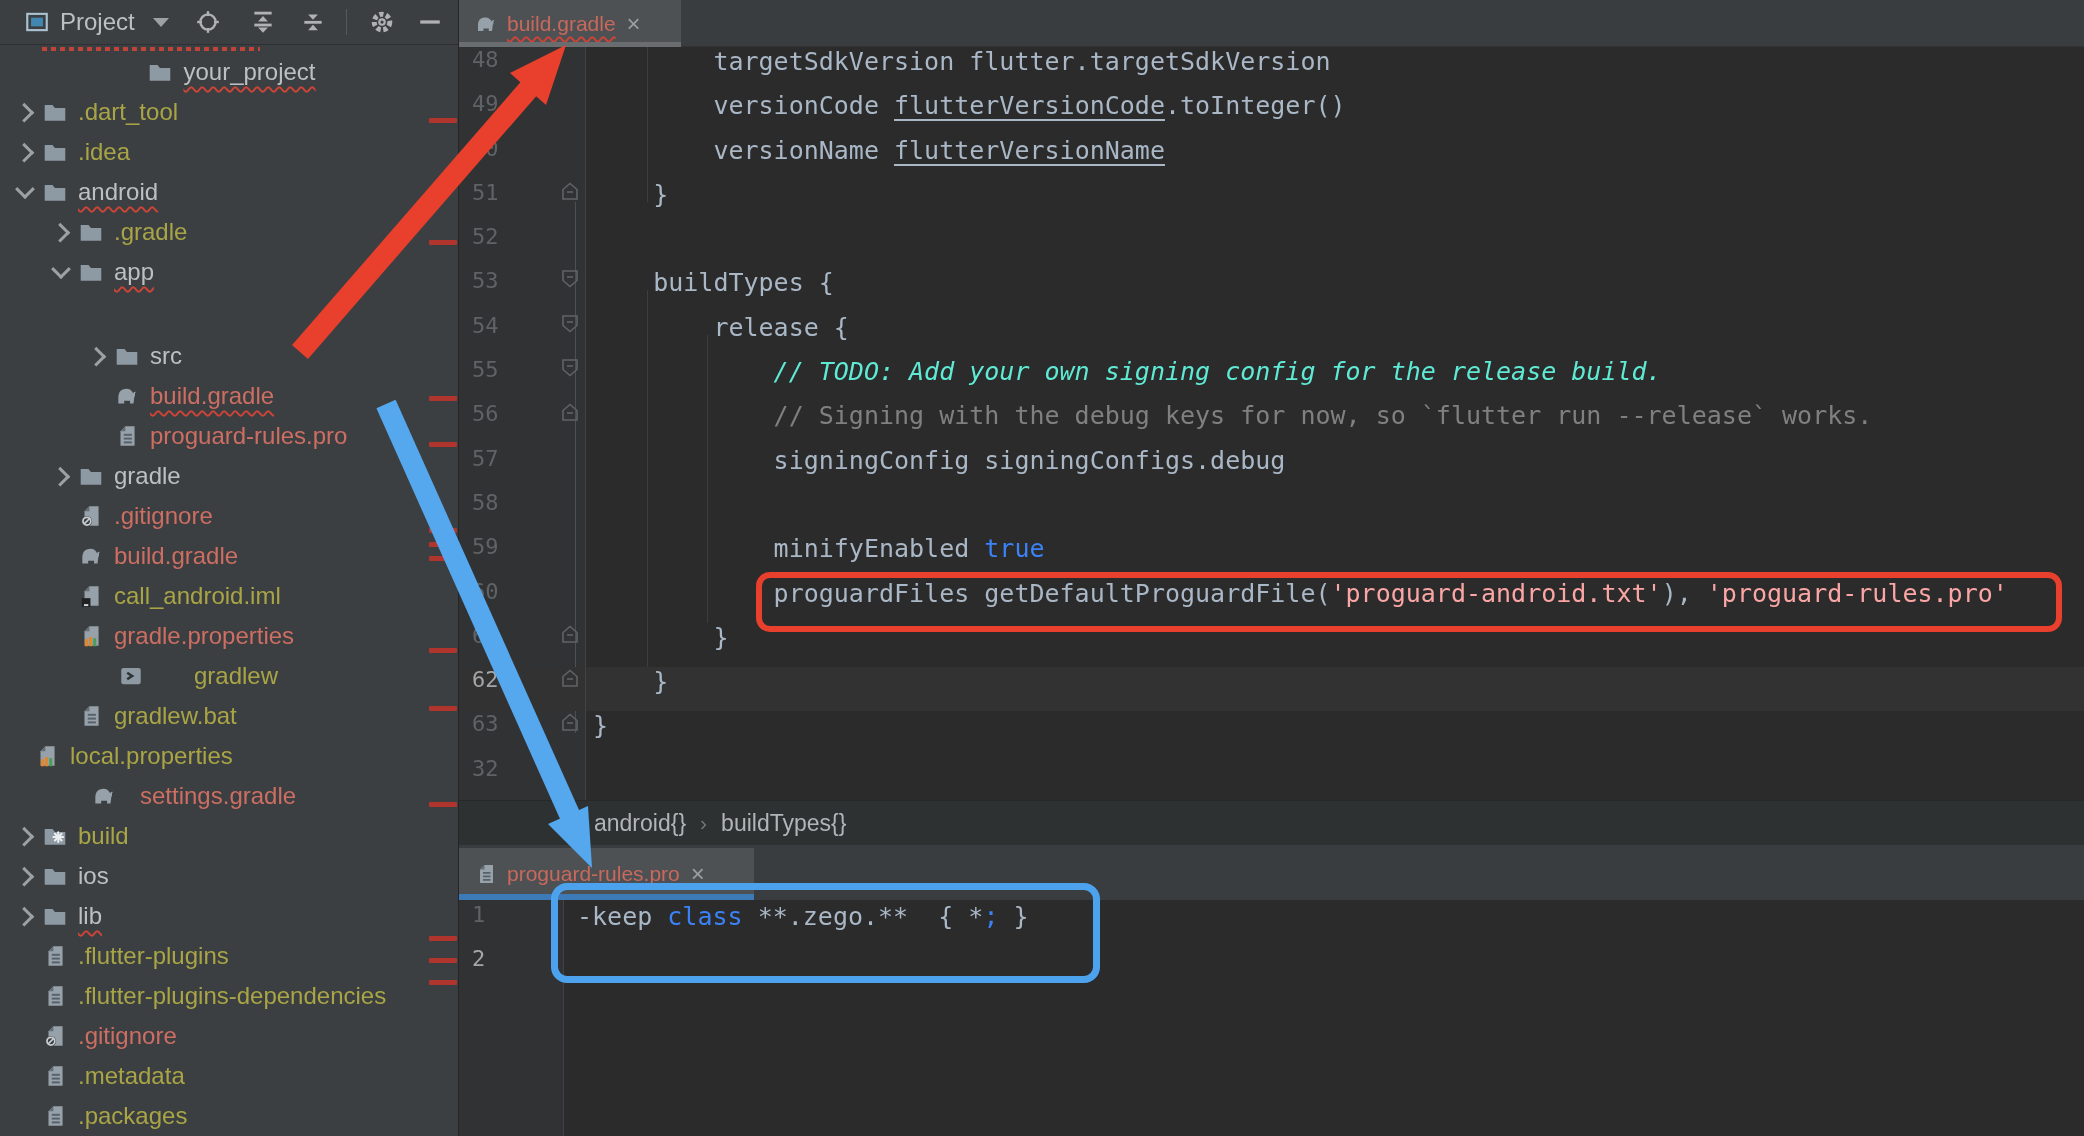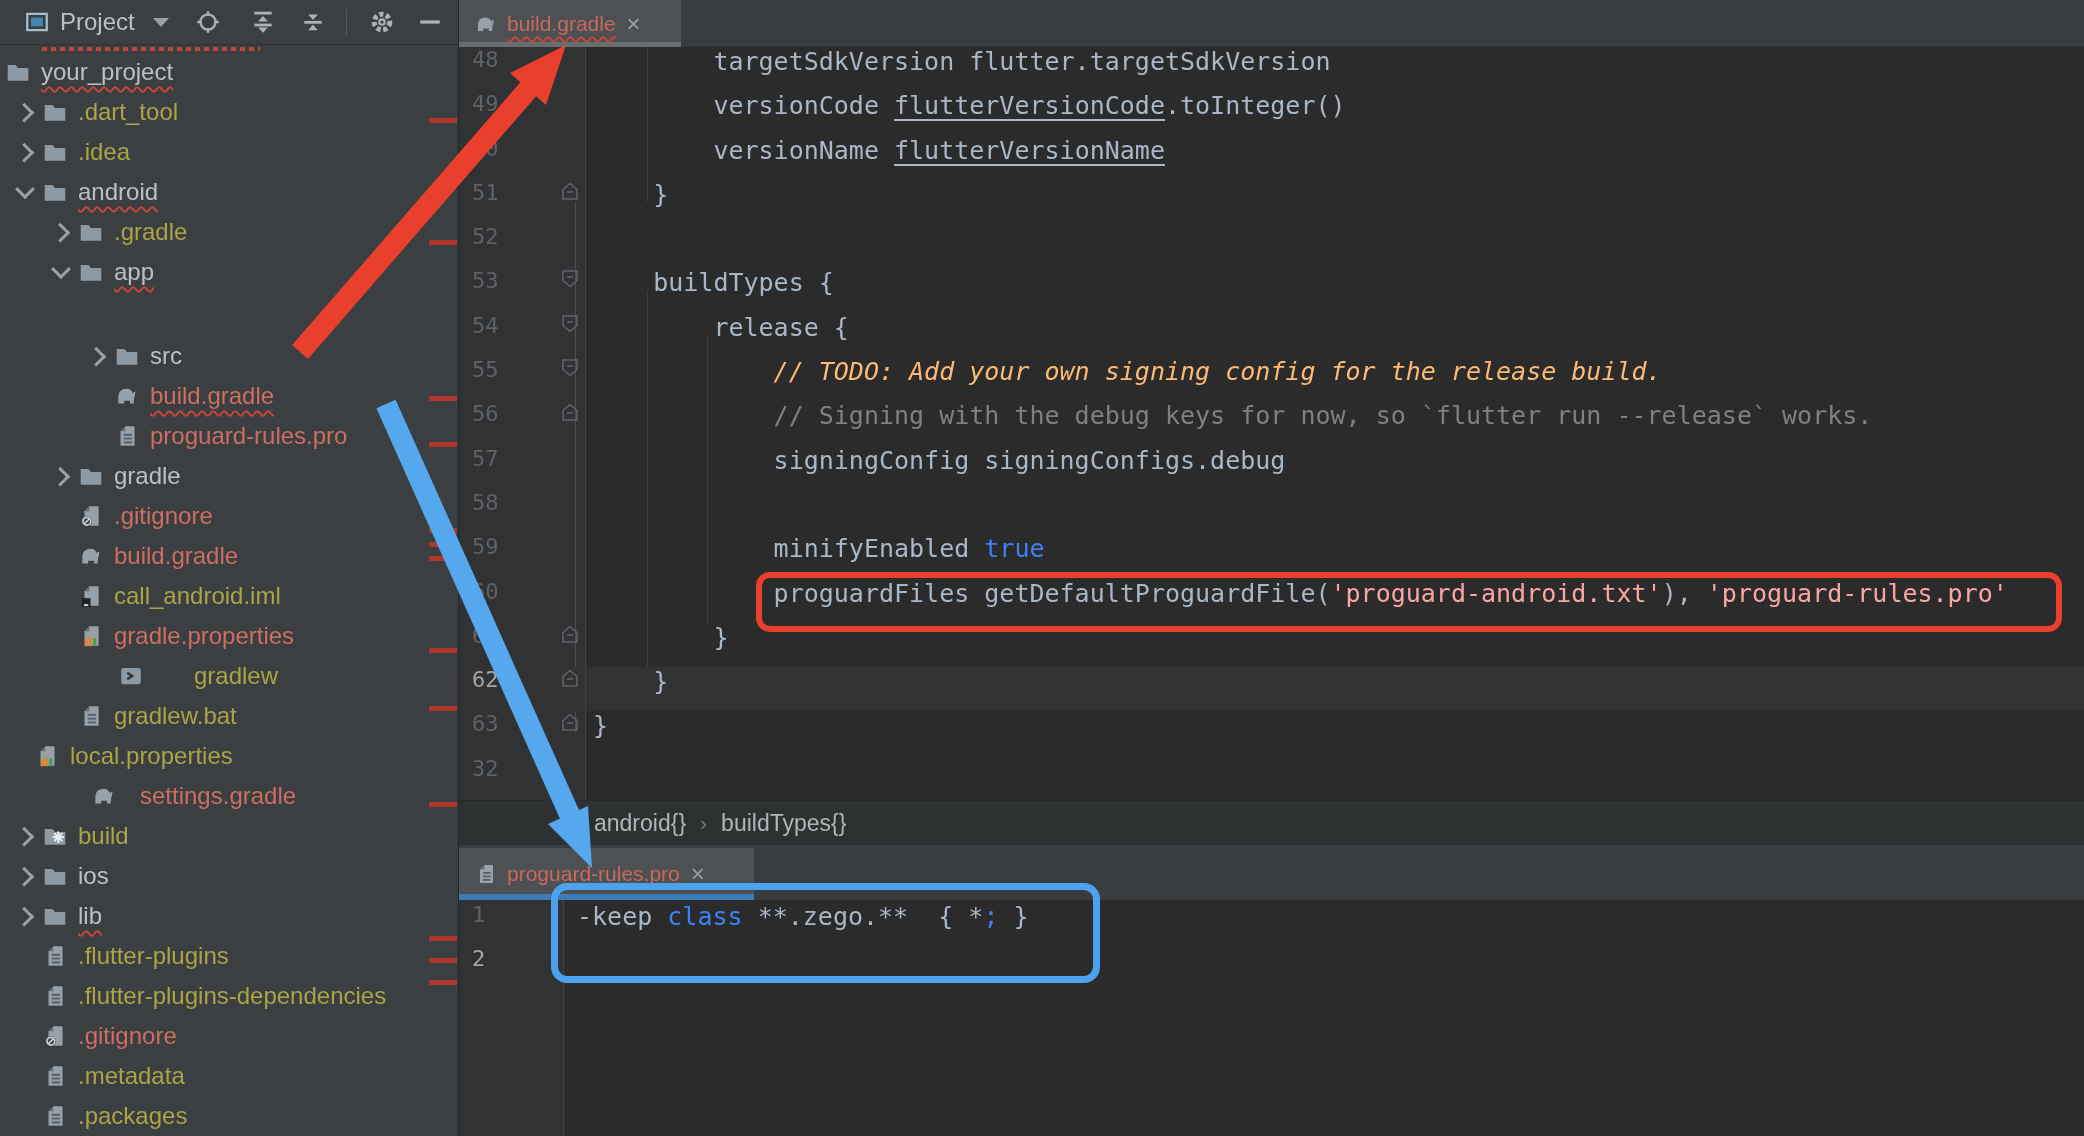--- a/index.html
+++ b/index.html
@@ -50,21 +50,21 @@
   .crow.band{background:#323232;}
   .lnum{flex:none;width:44px;padding-left:13px;font-family:"DejaVu Sans Mono",monospace;
         font-size:22px;color:#606366;}
   .lnum.bright{color:#a4a6a8;}
   .foldslot{flex:none;width:69px;display:flex;justify-content:flex-end;padding-right:4px;box-sizing:border-box;}
   .bgap{flex:none;width:47px;}
   .ctext{font-family:"DejaVu Sans Mono",monospace;font-size:25px;white-space:pre;}
   .s-plain{color:#a9b7c6}
   .s-plain-underline{color:#a9b7c6;text-decoration:underline;text-underline-offset:5px;}
   .s-comment{color:#808080}
-  .s-todo{color:#fdba74;font-style:italic}
+  .s-todo{color:#5eead4;font-style:italic}
   .s-keyword{color:#3b82f6}
   .s-string{color:#fca5a5}
   .breadcrumbs{position:absolute;left:0;top:800px;width:100%;height:45px;background:#2e3132;
      border-top:1px solid #262829;box-sizing:border-box;display:flex;align-items:center;
      padding-left:135px;font-size:23px;color:#b2b5b7;}
   .bc-sep{color:#75797c;margin:0 14px;font-size:21px;}
   .tabbar-bottom{position:absolute;left:0;top:845px;width:100%;height:55px;background:#3a3d3f;}
   .tab-bottom{top:3px;width:295px;height:52px;}
   .ul-bottom{position:absolute;left:0;top:49px;width:295px;height:6px;background:#3d7ab8;}
   .code-bottom{position:absolute;left:0;top:900px;width:100%;height:236px;background:#2b2b2b;padding-top:2px;box-sizing:border-box;}
@@ -108,21 +108,21 @@
               <path d="M12 14.5 l4.5 5 h-9 z"></path>
             </svg></span><span class="icn abs" style="left:369px"><svg viewBox="0 0 24 24">
               <circle cx="12" cy="12" r="7.2" fill="none" stroke="#afb1b3" stroke-width="4.6" stroke-dasharray="3.8 2.45"></circle>
               <circle cx="12" cy="12" r="2.5" fill="none" stroke="#afb1b3" stroke-width="2"></circle>
             </svg></span><span class="icn abs" style="left:417px"><svg viewBox="0 0 24 24">
               <rect x="3" y="10.5" width="18" height="3" fill="#afb1b3"></rect>
             </svg></span></span>
     </div>
     <div class="tsquig"></div>
     <div class="tree">
-        <div class="trow" style="padding-left: 5px;">
+        <div class="trow" style="padding-left: 5px; justify-content: center;">
           <span class="icn"><svg viewBox="0 0 24 24">
               <path d="M2.5 20 V5.5 h7.2 l2.2 2.8 h9.6 V20 z" fill="#8d99a3"></path>
             </svg></span>
           <span class="tlabel c-white squig">your_project</span>
         </div>
         <div class="trow" style="padding-left: 8px;">
           <span class="chev-slot">
             <span class="chev right"></span>
           </span>
           <span class="icn"><svg viewBox="0 0 24 24">

